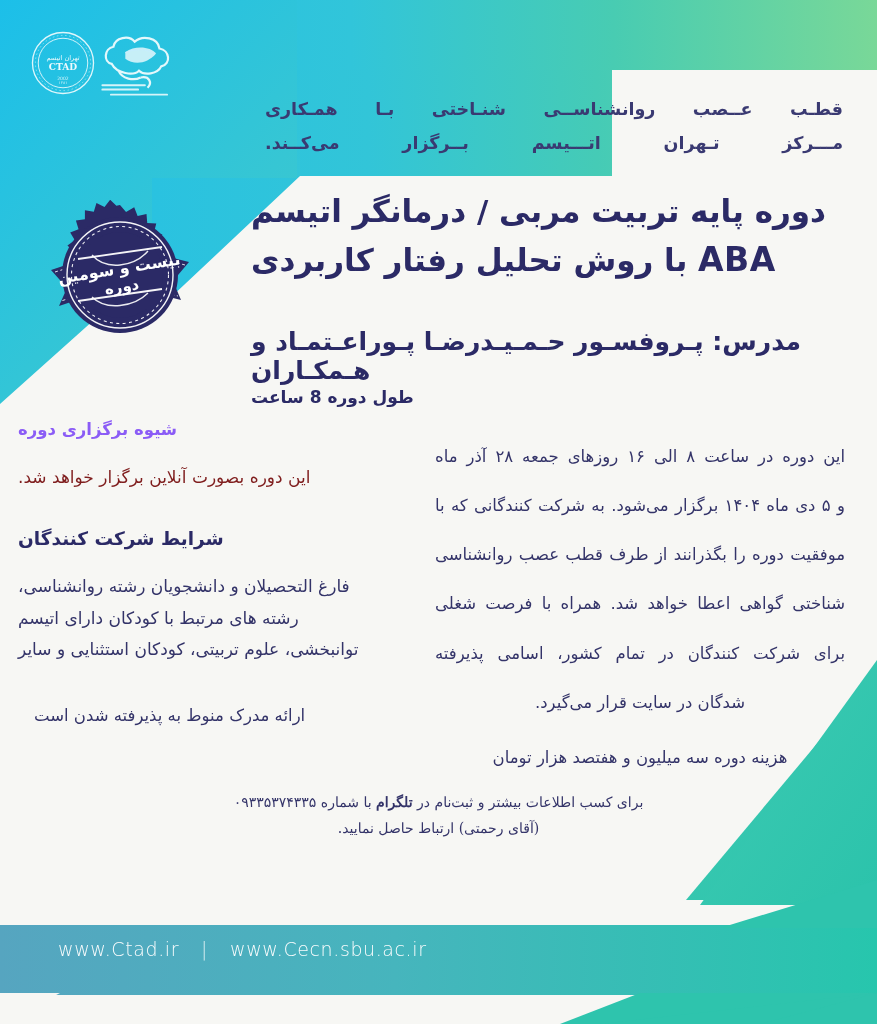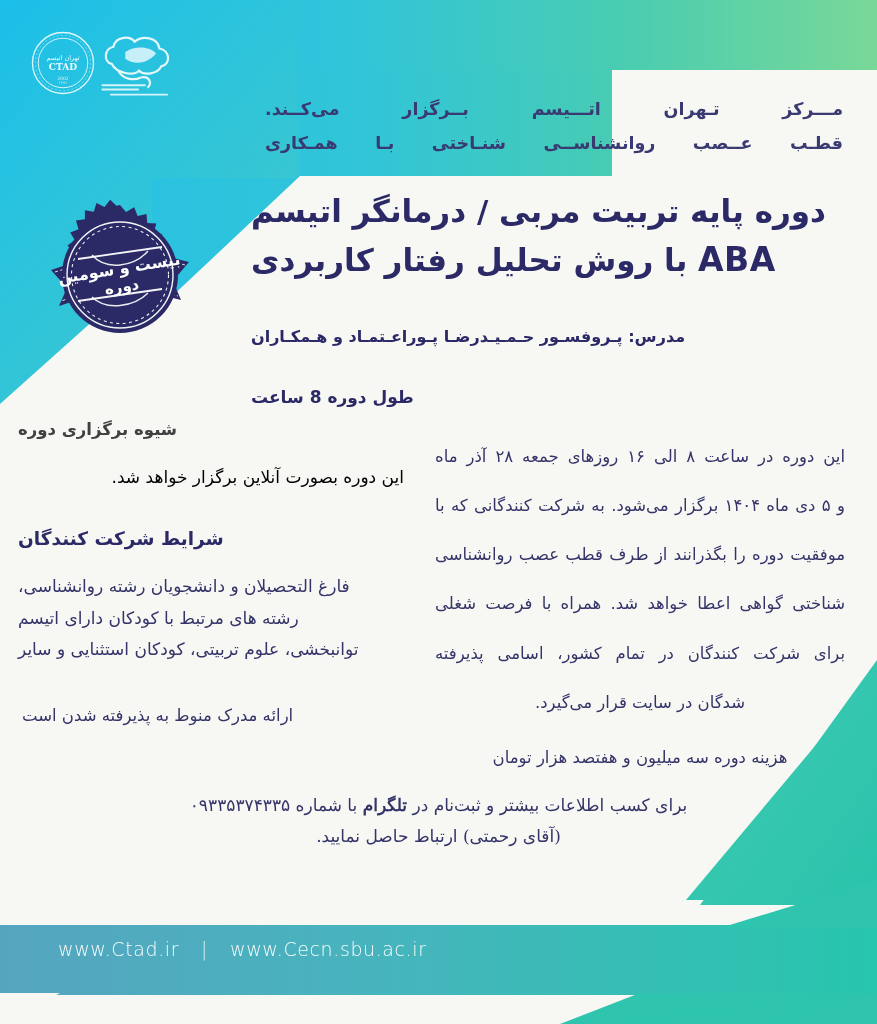--- a/index.html
+++ b/index.html
@@ -55,21 +55,21 @@
     font-size:31px;font-weight:700;line-height:1.52;
     letter-spacing:-.2px;
     z-index:4;
   }
   .title .t-line{display:block;white-space:nowrap;}
   .title .aba{font-size:33px;font-weight:800;letter-spacing:.5px;}
 
   .instructor{
     position:absolute;right:34px;top:327px;width:592px;
     text-align:left;
-    color:#2b2a66;font-weight:700;font-size:16px;
+    color:#2b2a66;font-weight:700;font-size:25px;
     letter-spacing:.3px;
     z-index:4;
   }
   .duration{
     position:absolute;right:34px;top:387px;width:592px;
     text-align:left;
     color:#2b2a66;font-weight:700;font-size:17px;
     z-index:4;
   }
 
@@ -87,52 +87,52 @@
   .col-right p.justified{text-align:justify;text-align-last:justify;}
   .col-right p.fee{margin-top:18px;text-align:center;text-align-last:center;}
 
   
   .col-left{
     position:absolute;left:0;top:420px;width:404px;
     padding-right:0;z-index:4;
     text-align:left;
   }
   .col-left .h{
-    color:#404040;font-weight:700;font-size:16.5px;
+    color:#8b5cf6;font-weight:700;font-size:16.5px;
     margin:0 0 22px 0;text-align:left;
   }
   .col-left .body{
-    color:#000000;font-size:17px;line-height:1.95;
-    margin:0 0 34px 0;text-align:right;
+    color:#7f1d1d;font-size:17px;line-height:1.95;
+    margin:0 0 34px 0;text-align:left;
   }
   .col-left .h2{
     color:#2b2a66;font-weight:700;font-size:18.5px;
     margin:28px 0 22px 0;text-align:left;
   }
   .col-left .cond{
     color:#343469;font-size:17px;line-height:1.85;
     margin:0 0 36px 0;text-align:left;
   }
   .col-left .note{
     color:#343469;font-size:16.5px;line-height:1.8;
-    margin:4px;text-align:left;
+    margin:16px;text-align:left;
   }
   .col-left .pad{padding-left:18px;}
 
   
   .contact{
     position:absolute;left:0;right:0;top:790px;
     z-index:4;text-align:center;
   }
   .contact .c-head{
     color:#2b2a66;font-weight:700;font-size:18px;
     margin:0 0 10px 0;
   }
   .contact .c-body{
-    color:#343469;font-size:17px;line-height:1.85;
+    color:#343469;font-size:14px;line-height:1.85;
     font-family:"DejaVu Serif","Liberation Serif",serif;
     margin:0 auto;width:650px;
   }
   .contact .c-body b{font-weight:700;}
   .contact .c-body .num{letter-spacing:.5px;}
 
   
   .footer-urls{
     position:absolute;left:58px;top:938px;
     z-index:6;
@@ -295,22 +295,22 @@
         <path d="M-28,22 C-14,36 14,32 28,18" fill="none" stroke="#ffffff" stroke-width="1.4" opacity=".9"></path>
         <g transform="rotate(-9)">
           <text x="0" y="-1" text-anchor="middle" fill="#ffffff" font-size="16" font-weight="bold" font-family="DejaVu Sans, sans-serif">بیست و سومین</text>
           <text x="0" y="17" text-anchor="middle" fill="#ffffff" font-size="15" font-weight="bold" font-family="DejaVu Sans, sans-serif">دوره</text>
         </g>
       </g>
     </svg>
   </div>
 
   <div class="org-line">
+    <span>قطـب عــصب روانشناســی شنـاختی بـا همـکاری</span>
     <span>مـــرکز تـهران اتـــیسم بــرگزار می‌کــند.</span>
-    <span>قطـب عــصب روانشناســی شنـاختی بـا همـکاری</span>
   </div>
 
   <div class="title">
     <span class="t-line">دوره پایه تربیت مربی / درمانگر اتیسم</span>
     <span class="t-line">
       <span class="aba">ABA</span>
       <span>با روش تحلیل رفتار کاربردی</span>
     </span>
   </div>
 

